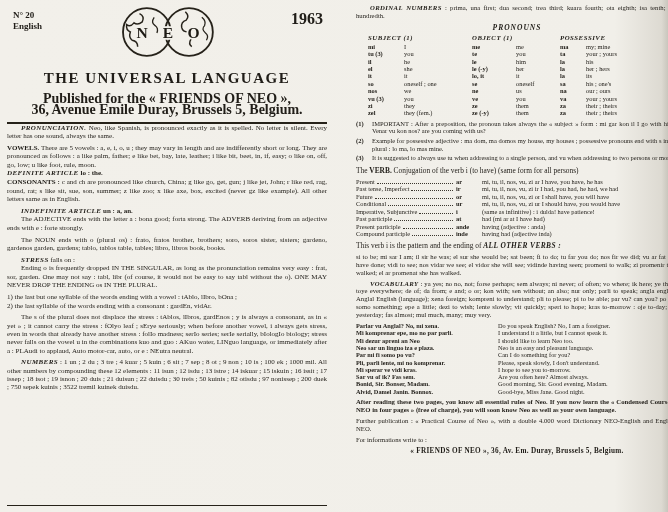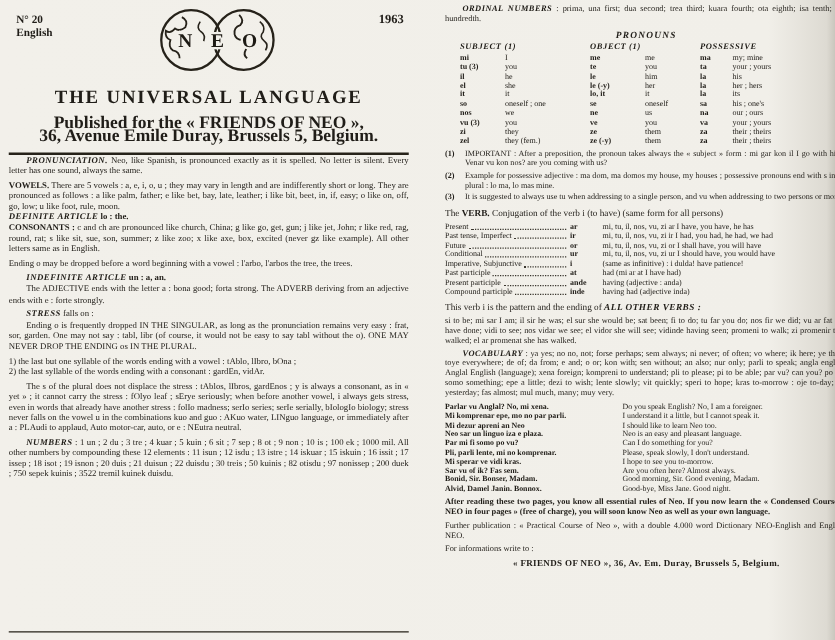--- a/index.html
+++ b/index.html
@@ -8,21 +8,21 @@
     background:linear-gradient(90deg,#f2f0ea 0%,#f1efe9 92%,#dddad2 99%,#c9c6bd 100%);
     font-family:"Liberation Serif","DejaVu Serif",serif;
     color:#201d18;
   }
   .col{position:absolute;top:4px;}
   #left-col{left:7px;width:320px;height:504px;}
   #right-col{left:340px;width:322px;height:506px;margin-left:16px;}
   
   .hdr{display:flex;justify-content:space-between;align-items:flex-start;height:58px;}
   .hdr-left{font-size:9px;font-weight:bold;line-height:11px;padding-top:6px;padding-left:6px;}
-  .hdr-year{font-size:10px;font-weight:bold;padding-top:6px;padding-right:4px;}
+  .hdr-year{font-size:16px;font-weight:bold;padding-top:6px;padding-right:4px;}
   .logo{width:110px;height:56px;}
   .page-title{text-align:center;font-size:15px;font-weight:bold;letter-spacing:1.5px;margin-top:8px;}
   .pub{text-align:center;font-size:14px;font-weight:bold;line-height:10.5px;margin-top:7px;}
   .rule{border:0;border-top:2.5px solid #262219;margin:7px 0 0 0;}
   .bottom-rule{position:absolute;bottom:2px;left:0;right:0;border-top:1.5px solid #262219;}
   .neo2p{text-align:center;font-size:8.5px;font-weight:bold;margin:8px 0 6px 0;letter-spacing:.4px;}
   
   .p{font-size:7px;line-height:8.3px;text-align:justify;margin:0 0 3.5px 0;}
   .tight{margin-bottom:0.5px;}
   .ind{text-indent:14px;}
@@ -83,23 +83,23 @@
   <div class="pub">
     <div>Published for the « FRIENDS OF NEO »,</div>
     <div>36, Avenue Emile Duray, Brussels 5, Belgium.</div>
   </div>
   <hr class="rule">
 
   <p class="p ind"><span class="lead">PRONUNCIATION.</span><span> Neo, like Spanish, is pronounced exactly as it is spelled. No letter is silent. Every letter has one sound, always the same.</span></p>
   <p class="p tight"><span class="lead-b">VOWELS.</span><span> There are 5 vowels : a, e, i, o, u ; they may vary in length and are indifferently short or long. They are pronounced as follows : a like palm, father; e like bet, bay, late, leather; i like bit, beet, in, if, easy; o like on, off, go, low; u like foot, rule, moon.</span></p>
   <p class="p tight"><span class="lead">DEFINITE ARTICLE</span><span class="lead-b"> lo : the.</span></p>
   <p class="p"><span class="lead-b">CONSONANTS :</span><span> c and ch are pronounced like church, China; g like go, get, gun; j like jet, John; r like red, rag, round, rat; s like sit, sue, son, summer; z like zoo; x like axe, box, excited (never gz like example). All other letters same as in English.</span></p>
-  <p class="p">Ending o may be dropped before a word beginning with a vowel : l'arbo, l'arbos the tree, the trees.</p>
   <p class="p tight ind"><span class="lead">INDEFINITE ARTICLE</span><span class="lead-b"> un : a, an.</span></p>
   <p class="p ind">The ADJECTIVE ends with the letter a : bona good; forta strong. The ADVERB deriving from an adjective ends with e : forte strongly.</p>
+  <p class="p ind">The NOUN ends with o (plural os) : frato, fratos brother, brothers; soro, soros sister, sisters; gardeno, gardenos garden, gardens; tablo, tablos table, tables; libro, libros book, books.</p>
   <p class="p tight ind"><span class="lead">STRESS</span><span> falls on :</span></p>
   <p class="p ind">Ending o is frequently dropped IN THE SINGULAR, as long as the pronunciation remains very easy : frat, sor, garden. One may not say : tabl, libr (of course, it would not be easy to say tabl without the o). ONE MAY NEVER DROP THE ENDING os IN THE PLURAL.</p>
   <p class="p tight">1) the last but one syllable of the words ending with a vowel : tAblo, lIbro, bOna ;</p>
   <p class="p">2) the last syllable of the words ending with a consonant : gardEn, vidAr.</p>
   <p class="p ind">The s of the plural does not displace the stress : tAblos, lIbros, gardEnos ; y is always a consonant, as in « yet » ; it cannot carry the stress : fOlyo leaf ; sErye seriously; when before another vowel, i always gets stress, even in words that already have another stress : folIo madness; serIo series; serIe serially, bIologIo biology; stress never falls on the vowel u in the combinations kuo and guo : AKuo water, LINguo language, or immediately after a : PLAudi to applaud, Auto motor-car, auto, or e : NEutra neutral.</p>
   <p class="p ind"><span class="lead">NUMBERS</span><span> : 1 un ; 2 du ; 3 tre ; 4 kuar ; 5 kuin ; 6 sit ; 7 sep ; 8 ot ; 9 non ; 10 is ; 100 ek ; 1000 mil. All other numbers by compounding these 12 elements : 11 isun ; 12 isdu ; 13 istre ; 14 iskuar ; 15 iskuin ; 16 issit ; 17 issep ; 18 isot ; 19 isnon ; 20 duis ; 21 duisun ; 22 duisdu ; 30 treis ; 50 kuinis ; 82 otisdu ; 97 nonissep ; 200 duek ; 750 sepek kuinis ; 3522 tremil kuinek duisdu.</span></p>
   <div class="bottom-rule"></div>
 </div>
 
 <div class="col" id="right-col">

